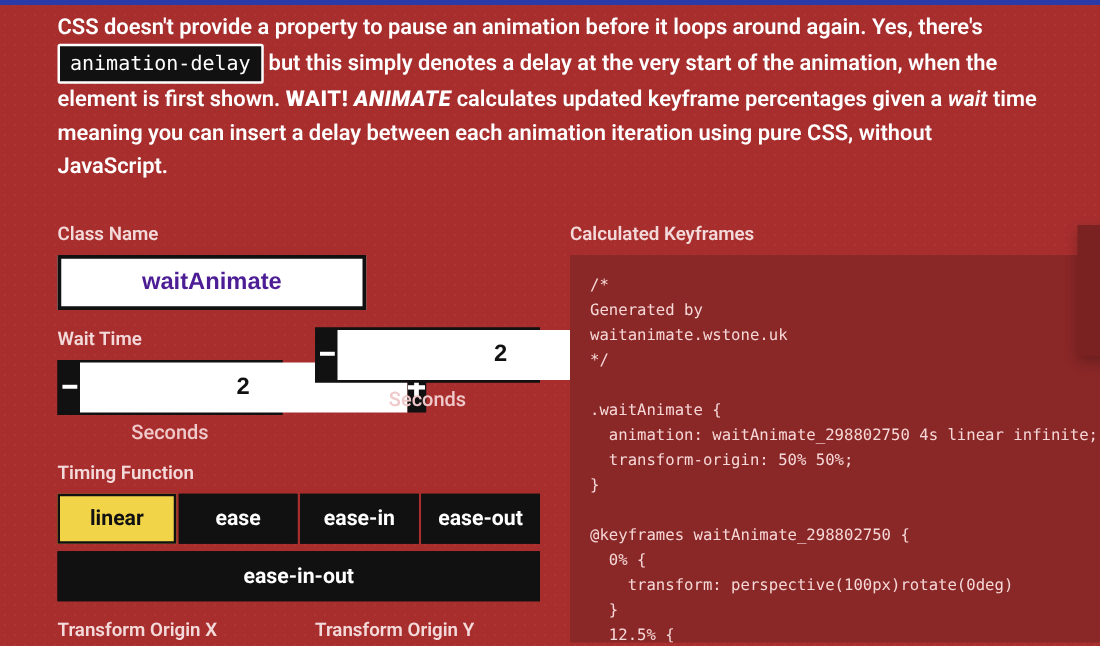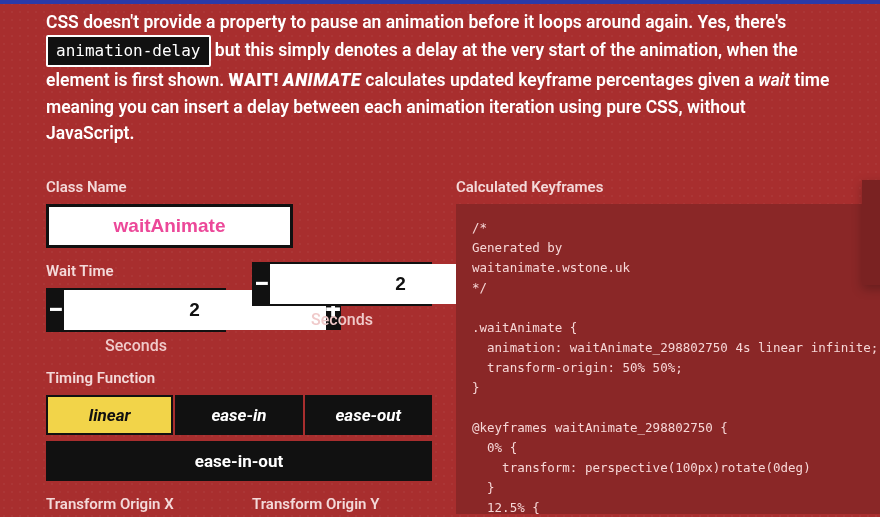--- a/index.html
+++ b/index.html
@@ -41,21 +41,21 @@
     font-weight: 600;
     margin-bottom: 8px;
     color: #f3d9d9;
   }
   .field-group { margin-bottom: 14px; }
   .text-input {
     width: 247px;
     height: 44px;
     border: 3px solid #111;
     background: #fff;
-    color: #ec4899;
+    color: #4c1d95;
     font-size: 19px;
     font-weight: 700;
     text-align: center;
     outline: none;
   }
   .two-col { display: flex; gap: 26px; }
   .two-col .field-group { flex: 1; }
   .stepper {
     display: flex;
     height: 44px;
@@ -90,21 +90,20 @@
     text-align: center;
     font-size: 16px;
     color: #f0caca;
     margin-top: 4px;
     font-weight: 500;
   }
   .timing-row {
     display: flex;
     gap: 2px;
     margin-bottom: 6px;
-    font-style: italic;
   }
   .timing-btn {
     flex: 1;
     height: 40px;
     background: #111;
     color: #fff;
     border: 2px solid #111;
     font-size: 17px;
     font-weight: 700;
     display: flex;
@@ -195,20 +194,21 @@
           <div class="step-btn">+</div>
         </div>
         <div class="unit">Seconds</div>
       </div>
     </div>
 
     <div class="field-group">
       <div class="label">Timing Function</div>
       <div class="timing-row">
         <div class="timing-btn active">linear</div>
+        <div class="timing-btn">ease</div>
         <div class="timing-btn">ease-in</div>
         <div class="timing-btn">ease-out</div>
       </div>
       <div class="timing-full">ease-in-out</div>
     </div>
 
     <div class="two-col">
       <div class="field-group">
         <div class="label">Transform Origin X</div>
       </div>

